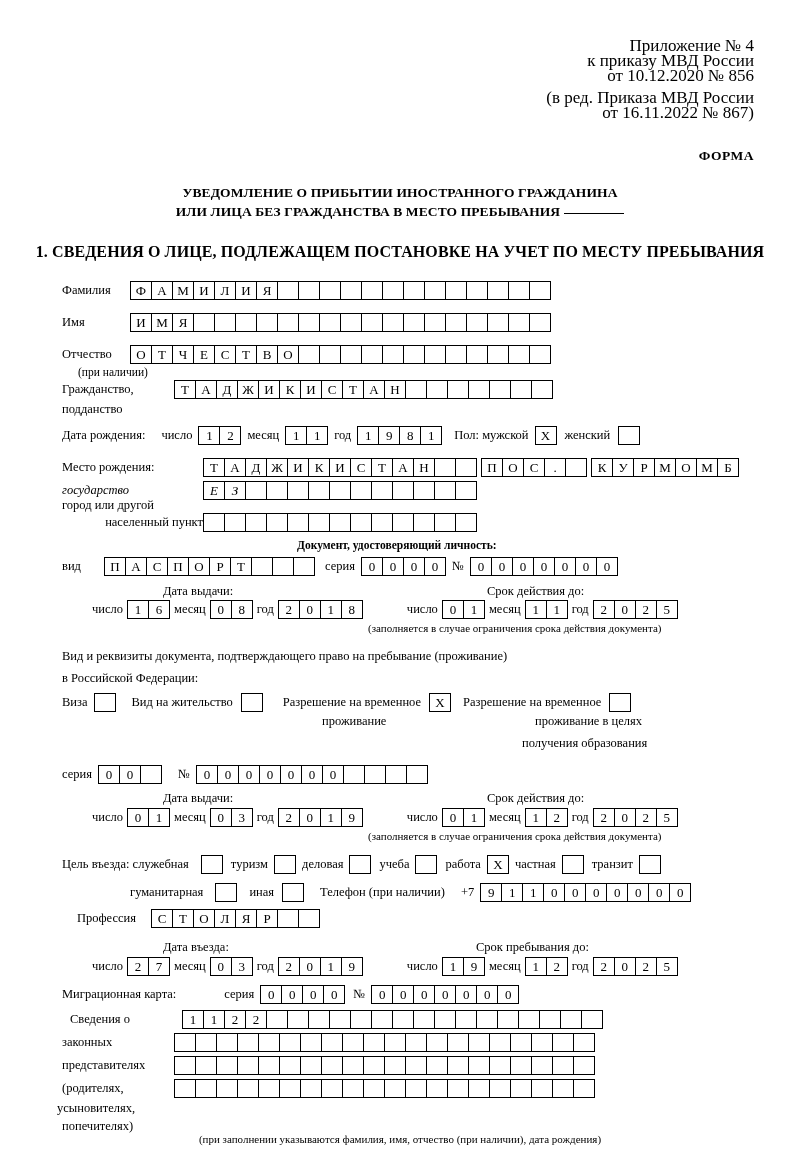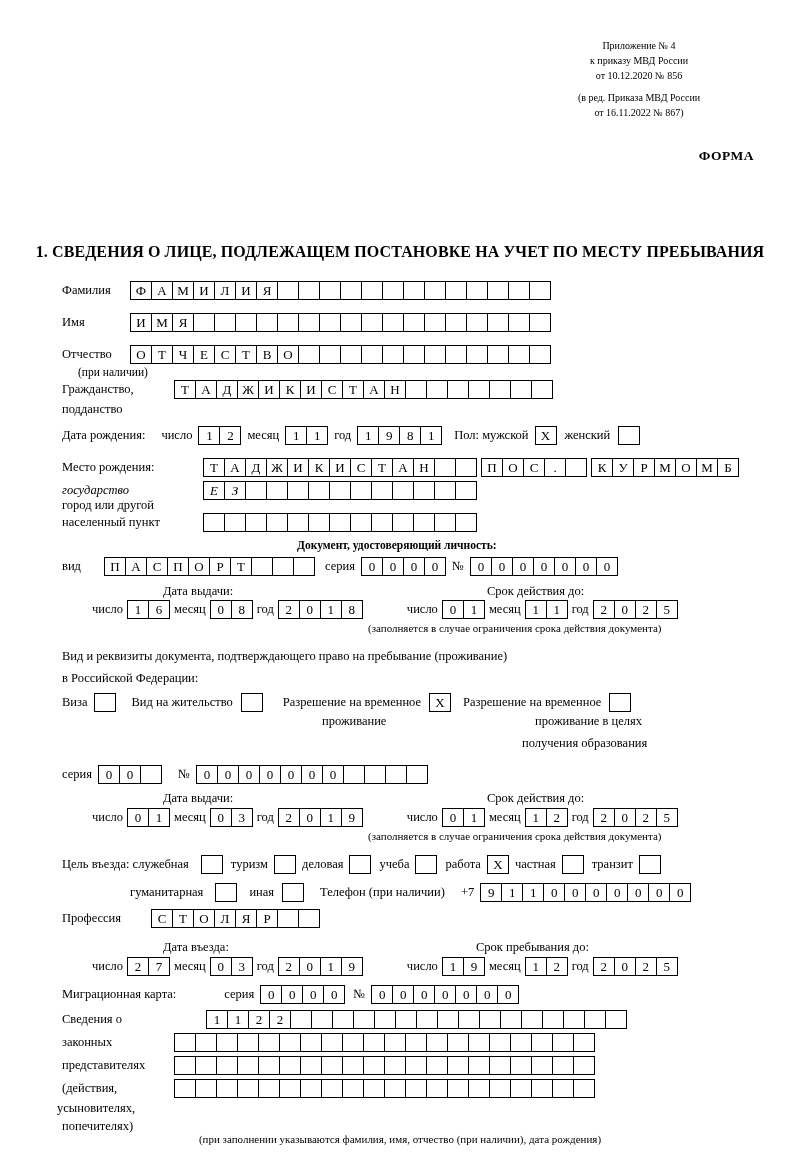--- a/index.html
+++ b/index.html
@@ -22,23 +22,23 @@
     padding: 0;
     box-sizing: border-box;
   }
 
   
   .header-ref {
     position: absolute;
     top: 38px;
     right: 46px;
     width: 230px;
-    font-size: 10px;
+    font-size: 17px;
     line-height: 15px;
-    text-align: center;
+    text-align: right;
   }
   .header-ref .gap { height: 7px; }
   .forma {
     position: absolute;
     top: 148px;
     right: 46px;
     font-size: 13.5px;
     font-weight: bold;
     letter-spacing: 0.5px;
   }
@@ -134,20 +134,26 @@
     <div>Приложение № 4</div>
     <div>к приказу МВД России</div>
     <div>от 10.12.2020 № 856</div>
     <div class="gap"></div>
     <div>(в ред. Приказа МВД России</div>
     <div>от 16.11.2022 № 867)</div>
   </div>
 
   <div class="forma">ФОРМА</div>
 
+  <div class="title">
+    <div>УВЕДОМЛЕНИЕ О ПРИБЫТИИ ИНОСТРАННОГО ГРАЖДАНИНА</div>
+    <div>
+      <span>ИЛИ ЛИЦА БЕЗ ГРАЖДАНСТВА В МЕСТО ПРЕБЫВАНИЯ</span><span class="underline-tail"></span>
+    </div>
+  </div>
 
   <div class="section-title">1. СВЕДЕНИЯ О ЛИЦЕ, ПОДЛЕЖАЩЕМ ПОСТАНОВКЕ НА УЧЕТ ПО МЕСТУ ПРЕБЫВАНИЯ</div>
 
   <div class="row" style="top:281px; left:62px;">
     <span class="lbl" style="width:68px;">Фамилия</span>
     <span class="cells">
         <span class="cell">Ф</span>
         <span class="cell">А</span>
         <span class="cell">М</span>
         <span class="cell">И</span>
@@ -326,21 +332,21 @@
         <span class="cell"></span>
         <span class="cell"></span>
         <span class="cell"></span>
         <span class="cell"></span>
       </span>
   </div>
   <div class="row" style="top:498px; left:62px;">
     <span class="lbl">город или другой</span>
   </div>
   <div class="row" style="top:513px; left:62px;">
-    <span class="lbl" style="width:141px;">населенный пункт</span>
+    <span class="lbl" style="width:141px;text-align:right;">населенный пункт</span>
     <span class="cells">
         <span class="cell"></span>
         <span class="cell"></span>
         <span class="cell"></span>
         <span class="cell"></span>
         <span class="cell"></span>
         <span class="cell"></span>
         <span class="cell"></span>
         <span class="cell"></span>
         <span class="cell"></span>
@@ -566,21 +572,21 @@
         <span class="cell">0</span>
         <span class="cell">0</span>
         <span class="cell">0</span>
         <span class="cell">0</span>
         <span class="cell">0</span>
         <span class="cell">0</span>
       </span>
   </div>
 
   <div class="row" style="top:909px; left:62px;">
-    <span class="lbl" style="width:89px;">Профессия</span>
+    <span class="lbl" style="width:89px;text-align:center;">Профессия</span>
     <span class="cells">
         <span class="cell">С</span>
         <span class="cell">Т</span>
         <span class="cell">О</span>
         <span class="cell">Л</span>
         <span class="cell">Я</span>
         <span class="cell">Р</span>
         <span class="cell"></span>
         <span class="cell"></span>
       </span>
@@ -644,21 +650,21 @@
         <span class="cell">0</span>
         <span class="cell">0</span>
         <span class="cell">0</span>
         <span class="cell">0</span>
         <span class="cell">0</span>
         <span class="cell">0</span>
         <span class="cell">0</span>
       </span>
   </div>
 
-  <div class="row" style="top:1010px; left:62px;gap:32px;">
+  <div class="row" style="top:1010px; left:70px;">
     <span class="lbl" style="width:112px;">Сведения о</span>
     <span class="cells">
         <span class="cell">1</span>
         <span class="cell">1</span>
         <span class="cell">2</span>
         <span class="cell">2</span>
         <span class="cell"></span>
         <span class="cell"></span>
         <span class="cell"></span>
         <span class="cell"></span>
@@ -720,21 +726,21 @@
         <span class="cell"></span>
         <span class="cell"></span>
         <span class="cell"></span>
         <span class="cell"></span>
         <span class="cell"></span>
         <span class="cell"></span>
         <span class="cell"></span>
       </span>
   </div>
   <div class="row" style="top:1079px; left:62px;">
-    <span class="lbl" style="width:112px;">(действия,</span>
+    <span class="lbl" style="width:112px;">(родителях,</span>
     <span class="cells">
         <span class="cell"></span>
         <span class="cell"></span>
         <span class="cell"></span>
         <span class="cell"></span>
         <span class="cell"></span>
         <span class="cell"></span>
         <span class="cell"></span>
         <span class="cell"></span>
         <span class="cell"></span>

